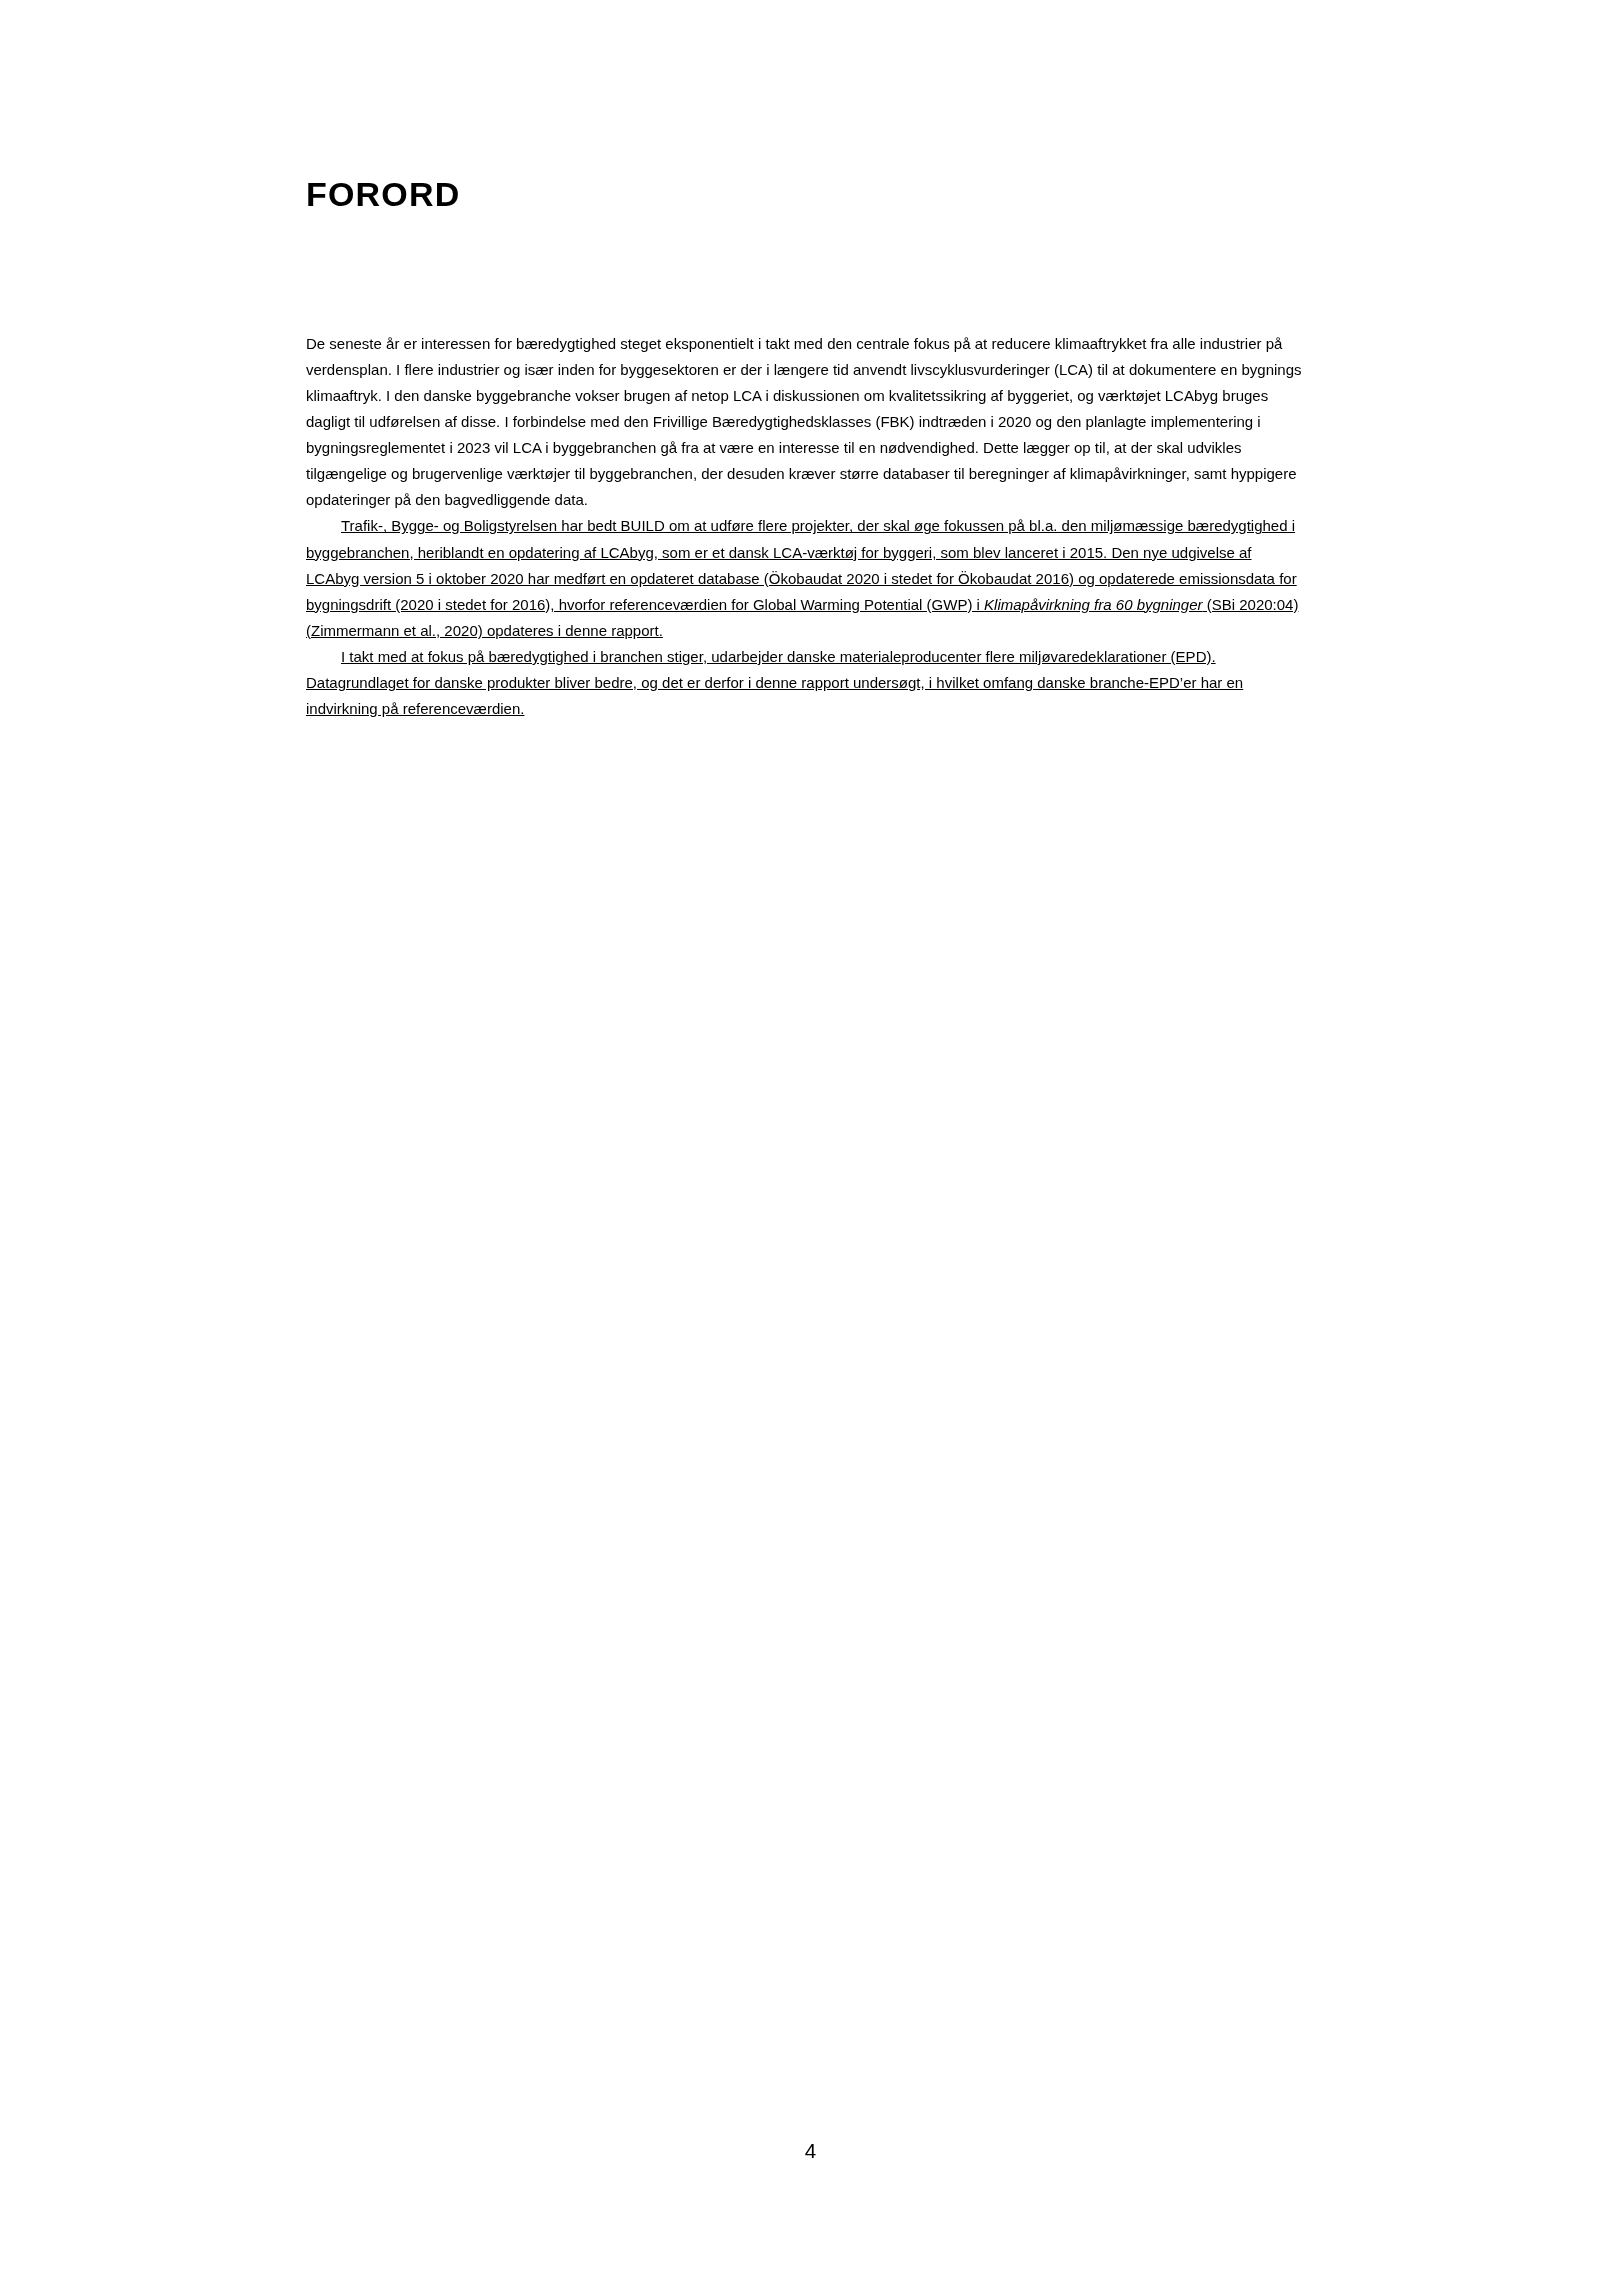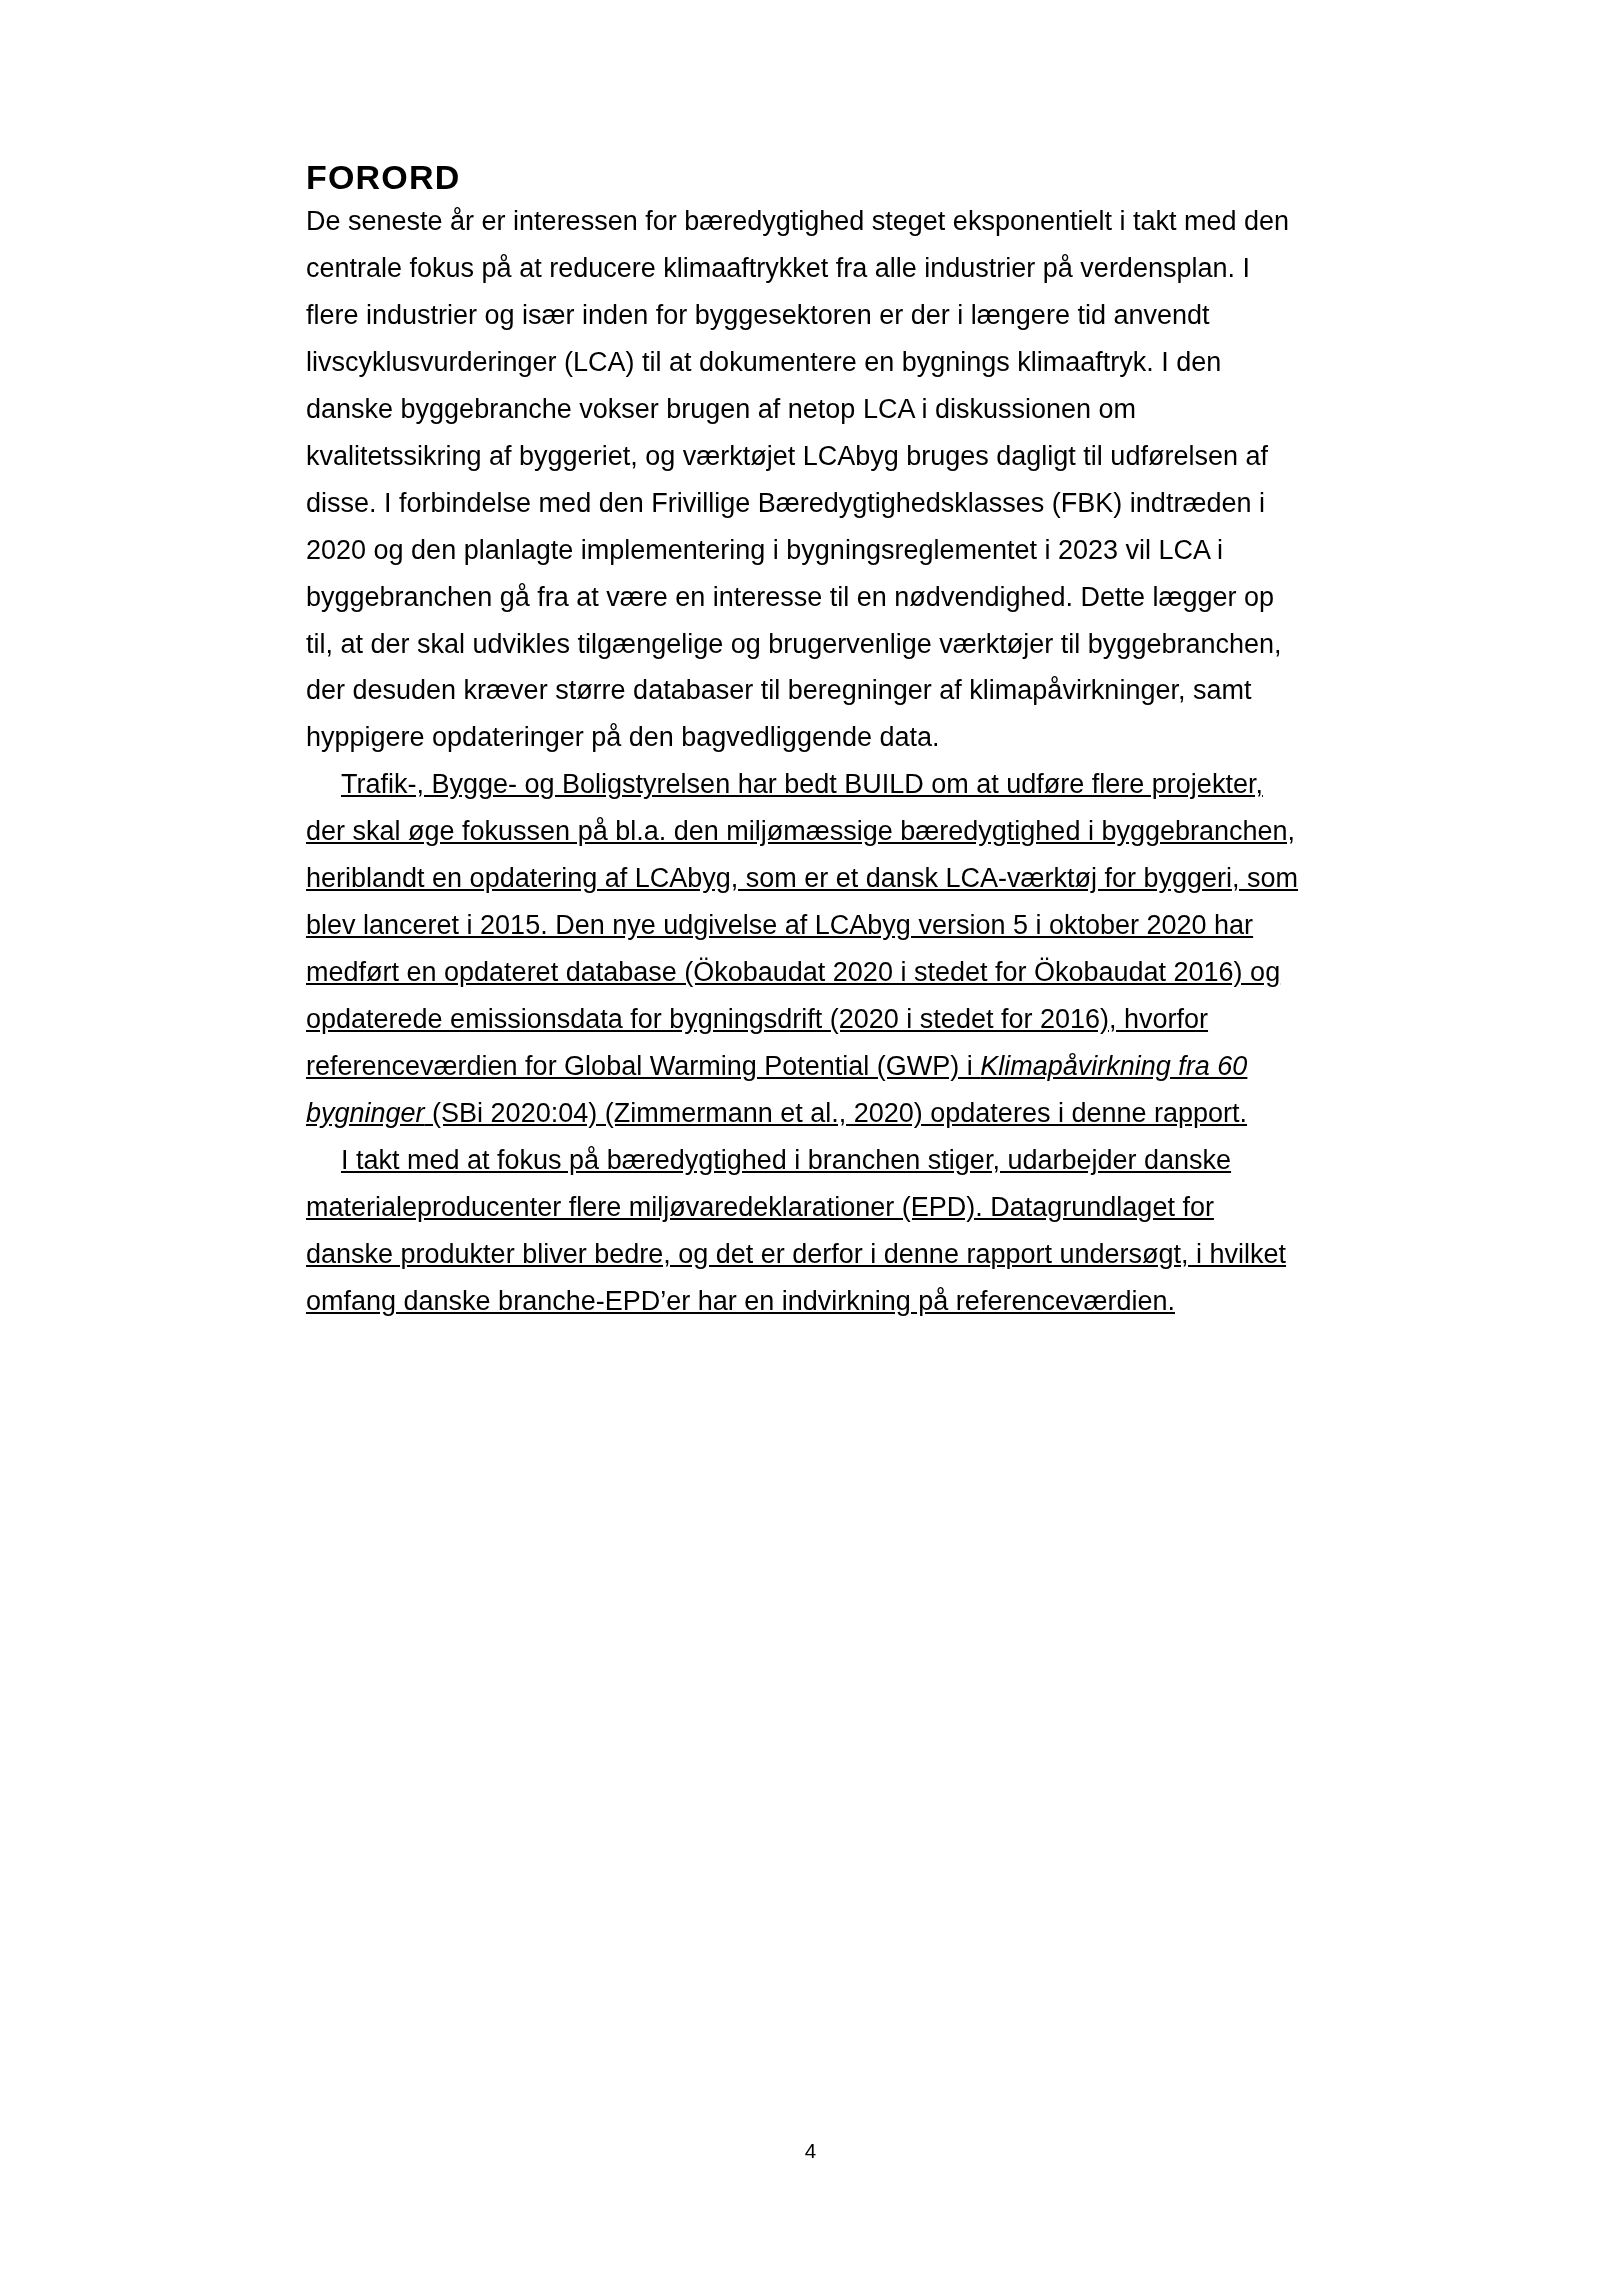--- a/index.html
+++ b/index.html
@@ -13,33 +13,34 @@
     height: 2293px;
     background: #ffffff;
     margin: 0 auto;
     font-family: "Liberation Sans", sans-serif;
     color: #000000;
     box-sizing: border-box;
   }
   .content {
     position: absolute;
     left: 306px;
-    top: 0;
+    top: 17px;
     width: 1000px;
   }
   .doc-title {
     font-size: 34px;
     font-weight: bold;
     letter-spacing: 1.2px;
     margin: 0;
     padding-top: 157px;
     line-height: 1.2;
   }
   .body-block {
-    font-size: 27px;
+    margin-top: 116px;
+    font-size: 15px;
     line-height: 1.74;
     text-align: left;
   }
   .para {
     margin: 0;
     text-indent: 0;
   }
   .para.indented {
     text-indent: 35px;
   }

